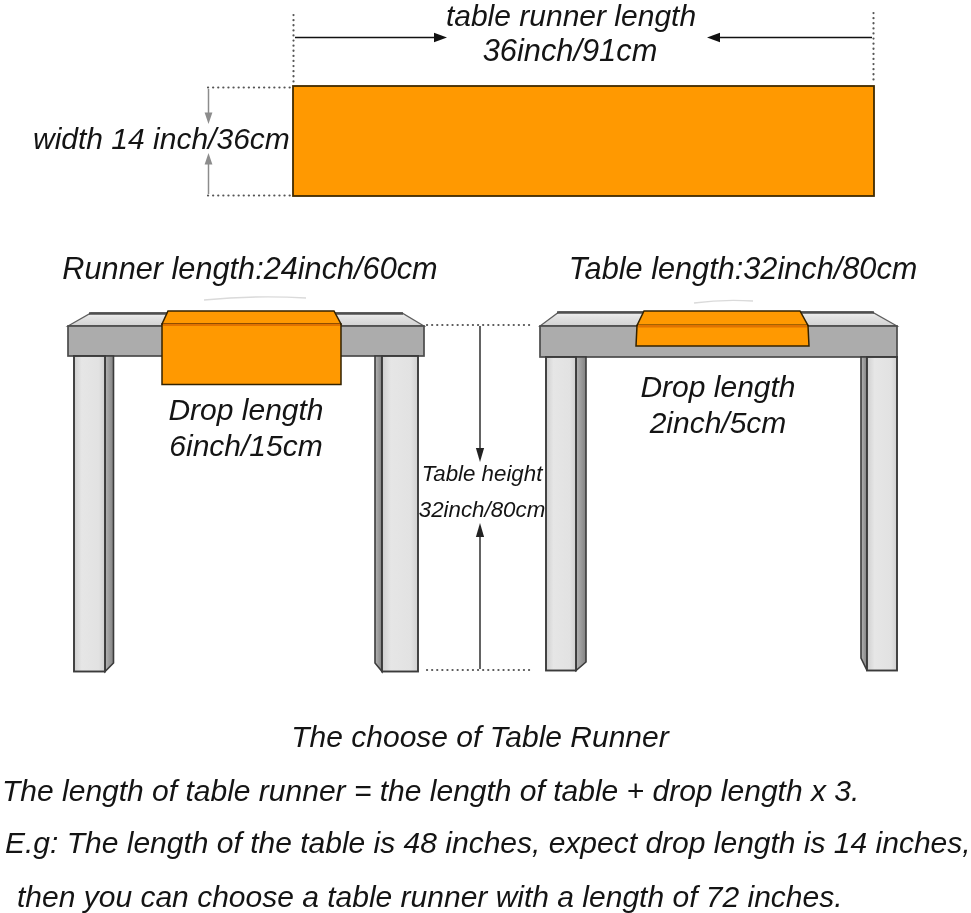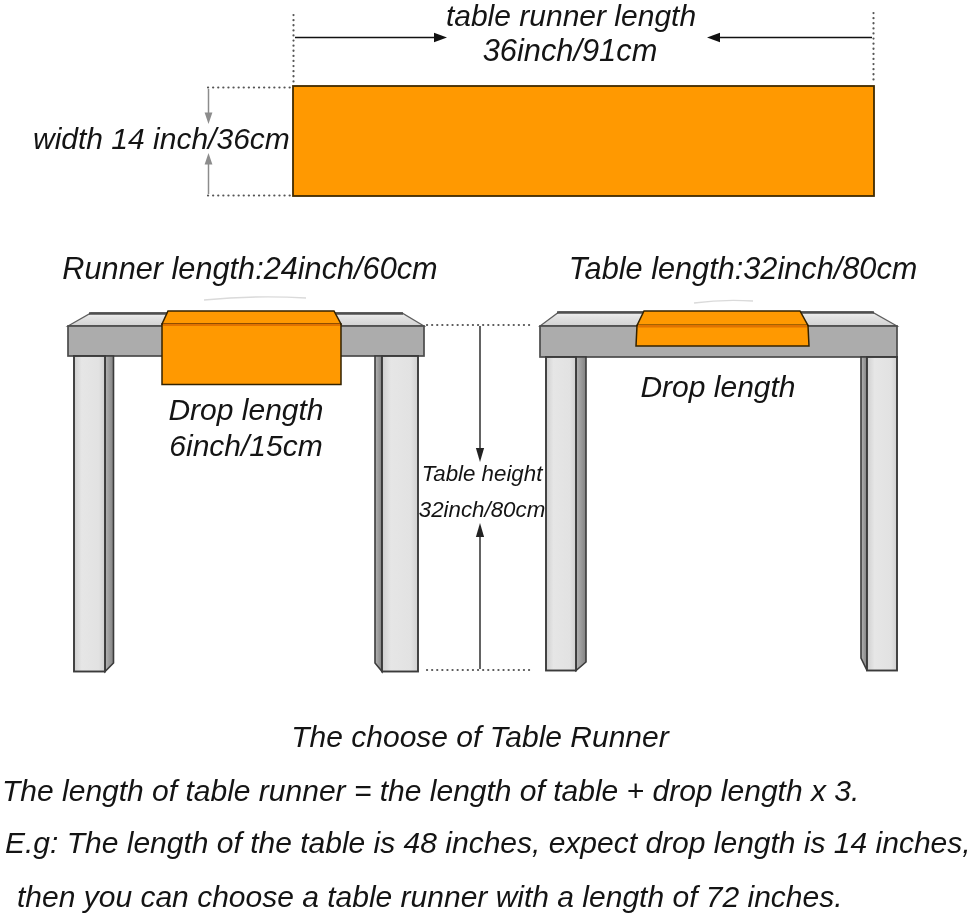--- a/index.html
+++ b/index.html
@@ -128,20 +128,21 @@
   <div class="lbl c f30" style="left:570px;top:33px;font-size:30.8px;">36inch/91cm</div>
   <div class="lbl f30" style="left:33px;top:121px;">width 14 inch/36cm</div>
 
   <div class="lbl c f307" style="left:250px;top:251px;">Runner length:24inch/60cm</div>
   <div class="lbl c f307" style="left:715px;top:251px;margin-left:28px;">Table length:32inch/80cm</div>
 
   <div class="lbl c f30" style="left:246px;top:392px;">Drop length</div>
   <div class="lbl c f30" style="left:246px;top:428px;">6inch/15cm</div>
 
   <div class="lbl c f30" style="left:718px;top:369px;">Drop length</div>
+  <div class="lbl c f30" style="left:718px;top:405px;">2inch/5cm</div>
 
   <div class="lbl c f21" style="left:482px;top:456px;">Table height</div>
   <div class="lbl c f21" style="left:482px;top:492px;">32inch/80cm</div>
 
   <div class="lbl c f30" style="left:480px;top:719px;">The choose of Table Runner</div>
   <div class="lbl f30" style="left:2px;top:773px;">The length of table runner = the length of table + drop length x 3.</div>
   <div class="lbl f30" style="left:5px;top:825px;">E.g: The length of the table is 48 inches, expect drop length is 14 inches,</div>
   <div class="lbl f30" style="left:17px;top:879px;">then you can choose a table runner with a length of 72 inches.</div>
 
 </div>

